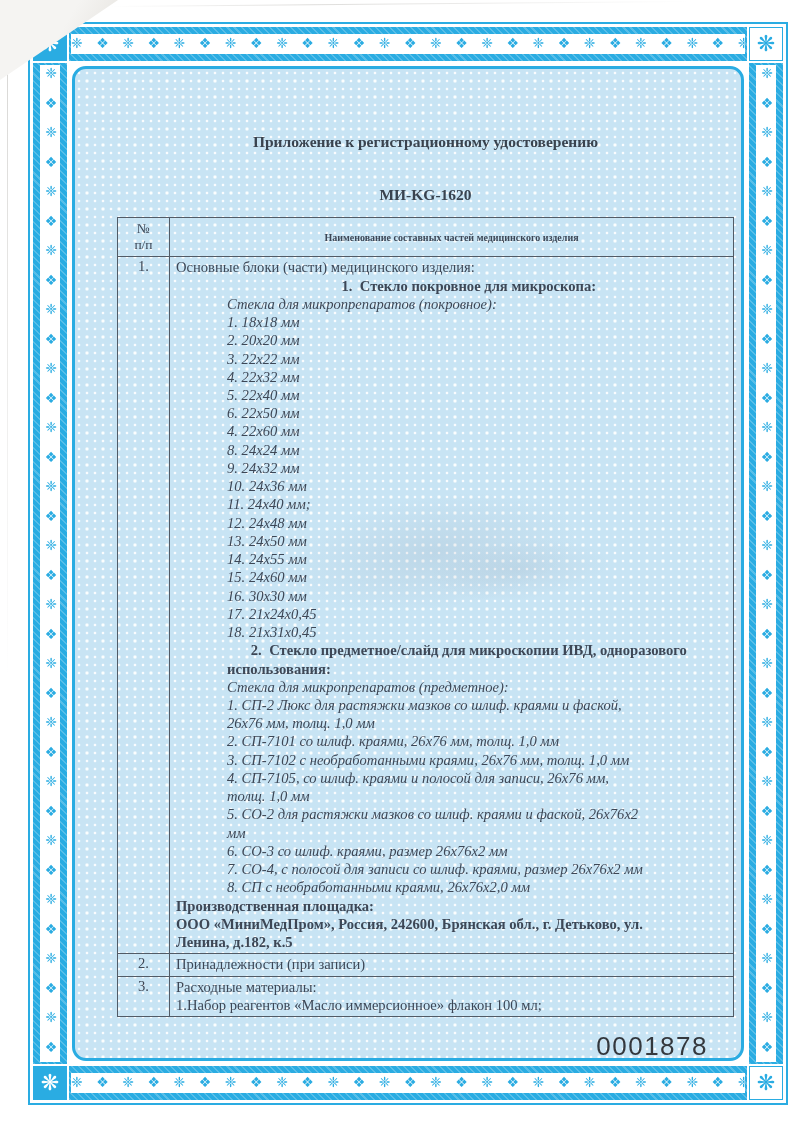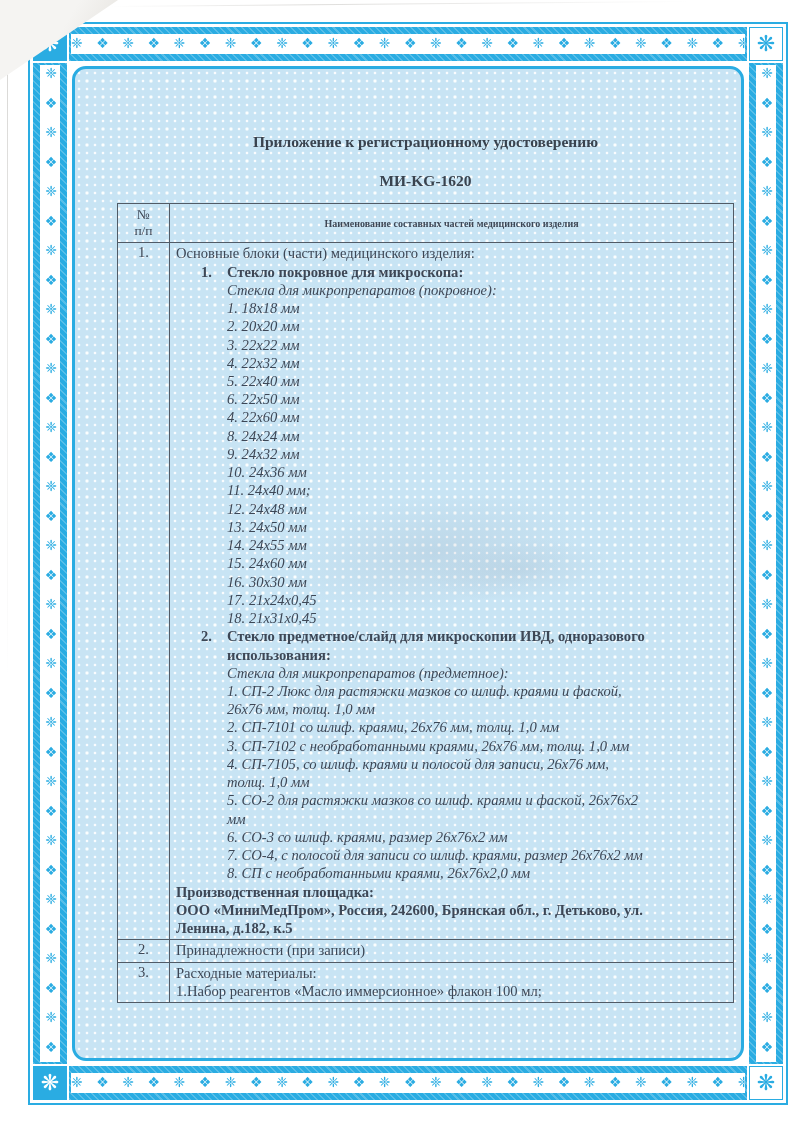--- a/index.html
+++ b/index.html
@@ -59,37 +59,37 @@
     background-color:var(--paper);
     background-image:
       radial-gradient(circle, rgba(255,255,255,.9) 1px, rgba(255,255,255,0) 1.7px),
       radial-gradient(circle, rgba(255,255,255,.45) 1.4px, rgba(255,255,255,0) 2.4px);
     background-size:8px 8px,16px 16px;
     background-position:0 0,4px 4px;
     padding:64px 0 0 42px;
     position:relative;overflow:hidden;
   }
   .title{font-weight:700;text-align:center;width:617px;font-size:15.5px;color:#39434f;}
-  .title2{margin-top:21px;}
+  .title2{margin-top:35px;}
 
   
   table{
     border-collapse:collapse;width:617px;margin-top:13px;
     font-size:14.6px;color:var(--ink);
   }
   th,td{border:1px solid var(--line);}
   th.col-num{width:52px;font-weight:400;font-size:13.5px;line-height:1.2;padding:3px 0;}
   th.col-name{font-weight:700;font-size:10px;padding:5px 6px;text-align:center;}
   td.num-cell{vertical-align:top;text-align:center;padding-top:1px;}
   td.content-cell{padding:1px 4px 2px 0;}
   .line{line-height:1.25;padding-left:6px;}
   .line.sub{padding-left:57px;font-style:italic;}
   .line.bold{font-weight:700;}
   .line.boldcont{padding-left:57px;font-weight:700;}
-  .line.bolditem{padding-left:31px;font-weight:700;}
+  .line.bolditem{padding-left:31px;font-weight:700;text-align:center;}
   .binum{display:inline-block;width:26px;}
 
   
   .serial{
     width:617px;margin-top:14px;text-align:right;padding-right:26px;
     font-family:"Liberation Sans", sans-serif;
     font-size:26px;letter-spacing:1.5px;color:#34383d;
   }
 
   
@@ -199,20 +199,21 @@
             <tr>
               <td class="num-cell">3.</td>
               <td class="content-cell">
                 <div class="line plain">Расходные материалы:</div>
                 <div class="line plain">1.Набор реагентов «Масло иммерсионное» флакон 100 мл;</div>
               </td>
             </tr>
           </tbody>
       </table>
 
+      <div class="serial">0001878</div>
     </div>
 
     <div class="band band-v" style="grid-column:3;grid-row:2;">
         <span class="strip">❈ ❖ ❈ ❖ ❈ ❖ ❈ ❖ ❈ ❖ ❈ ❖ ❈ ❖ ❈ ❖ ❈ ❖ ❈ ❖ ❈ ❖ ❈ ❖ ❈ ❖ ❈ ❖ ❈ ❖ ❈ ❖ ❈ ❖ ❈ ❖ ❈ ❖ ❈ ❖ ❈ ❖ ❈ ❖ ❈ ❖ ❈ ❖ ❈ ❖ ❈ ❖ ❈ ❖ ❈ ❖ ❈ ❖ ❈ ❖ ❈ ❖ ❈ ❖ ❈ ❖ ❈ ❖ ❈ ❖ ❈ ❖ ❈ ❖ ❈ ❖ ❈ ❖ ❈ ❖ ❈ ❖ ❈ ❖ ❈ ❖ ❈ ❖ ❈ ❖ ❈ ❖ ❈ ❖ ❈ ❖ ❈ ❖ ❈ ❖ ❈ ❖ ❈ ❖ ❈ ❖ ❈ ❖ ❈ ❖ ❈ ❖ ❈ ❖ ❈ ❖ ❈ ❖ ❈ ❖ ❈ ❖ ❈ ❖ ❈ ❖ ❈ ❖ ❈ ❖ ❈ ❖ ❈ ❖ ❈ ❖ ❈ ❖ ❈ ❖ ❈ ❖ ❈ ❖ ❈ ❖ ❈ ❖ ❈ ❖ ❈ ❖ ❈ ❖ ❈ ❖ ❈ ❖ ❈ ❖ </span>
       </div>
 
     <div class="corner solid" style="grid-column:1;grid-row:3;">❋</div>
     <div class="band band-h" style="grid-column:2;grid-row:3;">
         <span class="strip">❈ ❖ ❈ ❖ ❈ ❖ ❈ ❖ ❈ ❖ ❈ ❖ ❈ ❖ ❈ ❖ ❈ ❖ ❈ ❖ ❈ ❖ ❈ ❖ ❈ ❖ ❈ ❖ ❈ ❖ ❈ ❖ ❈ ❖ ❈ ❖ ❈ ❖ ❈ ❖ ❈ ❖ ❈ ❖ ❈ ❖ ❈ ❖ ❈ ❖ ❈ ❖ ❈ ❖ ❈ ❖ ❈ ❖ ❈ ❖ ❈ ❖ ❈ ❖ ❈ ❖ ❈ ❖ ❈ ❖ ❈ ❖ ❈ ❖ ❈ ❖ ❈ ❖ ❈ ❖ ❈ ❖ ❈ ❖ ❈ ❖ ❈ ❖ ❈ ❖ ❈ ❖ ❈ ❖ ❈ ❖ ❈ ❖ ❈ ❖ ❈ ❖ ❈ ❖ ❈ ❖ ❈ ❖ ❈ ❖ ❈ ❖ ❈ ❖ ❈ ❖ ❈ ❖ ❈ ❖ ❈ ❖ ❈ ❖ ❈ ❖ ❈ ❖ ❈ ❖ ❈ ❖ ❈ ❖ ❈ ❖ ❈ ❖ ❈ ❖ ❈ ❖ ❈ ❖ ❈ ❖ ❈ ❖ ❈ ❖ ❈ ❖ ❈ ❖ ❈ ❖ ❈ ❖ ❈ ❖ </span>
       </div>

